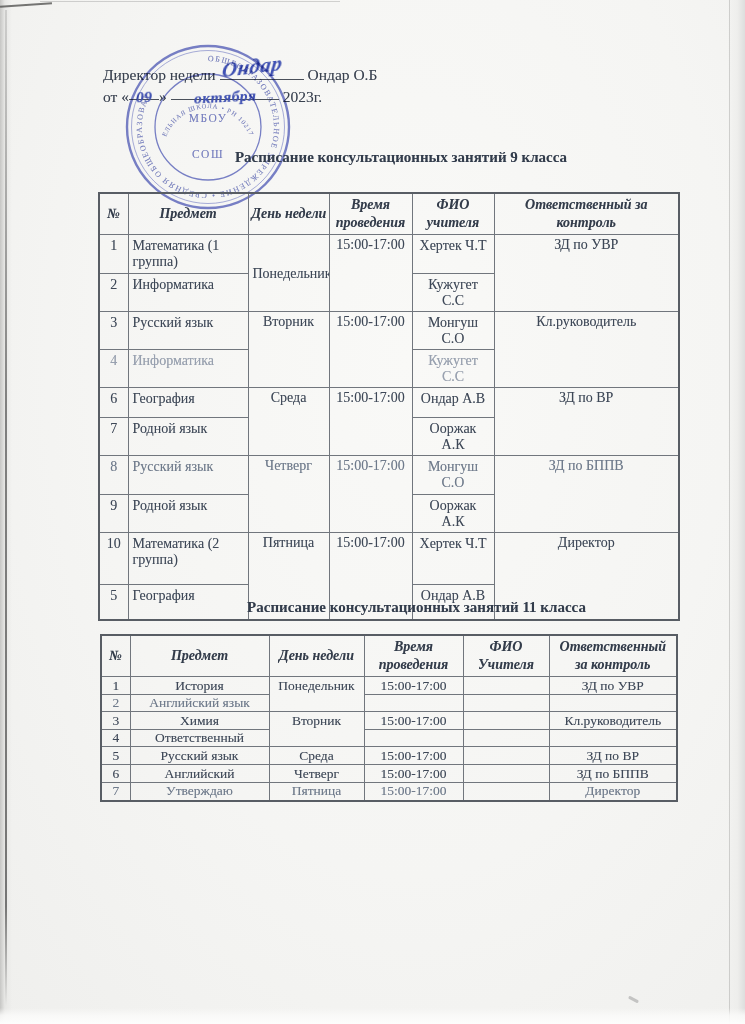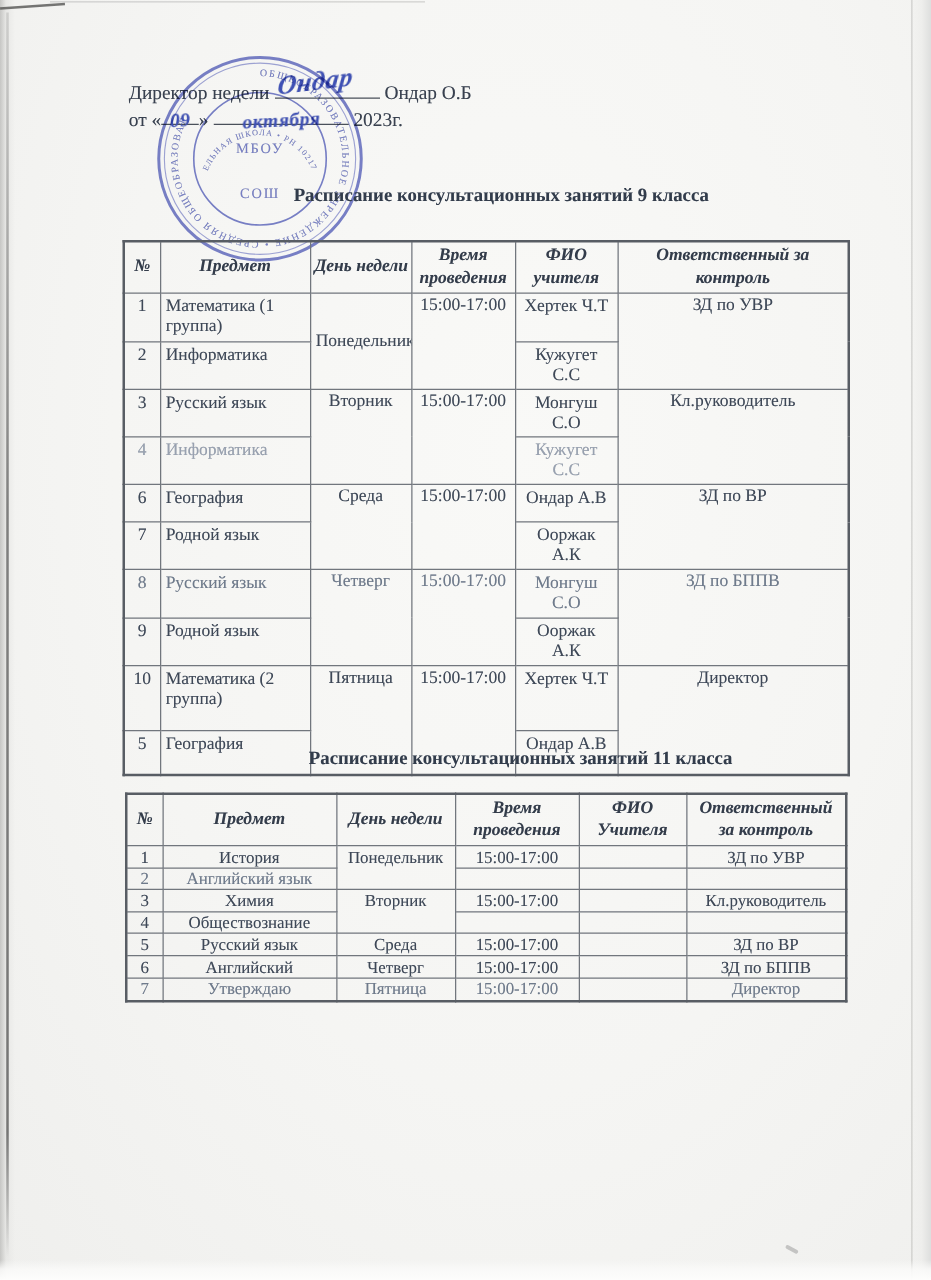--- a/index.html
+++ b/index.html
@@ -232,21 +232,21 @@
       <tr style="height:18px">
         <td class="c">3</td>
         <td class="c">Химия</td>
         <td class="c vtop" rowspan="2">Вторник</td>
         <td class="c">15:00-17:00</td>
         <td class="c"></td>
         <td class="c">Кл.руководитель</td>
       </tr>
       <tr style="height:17px">
         <td class="c">4</td>
-        <td class="c">Обществознание</td>
+        <td class="c">Ответственный</td>
         <td class="c"></td>
         <td class="c"></td>
         <td class="c"></td>
       </tr>
       <tr style="height:18px">
         <td class="c">5</td>
         <td class="c">Русский язык</td>
         <td class="c">Среда</td>
         <td class="c">15:00-17:00</td>
         <td class="c"></td>

